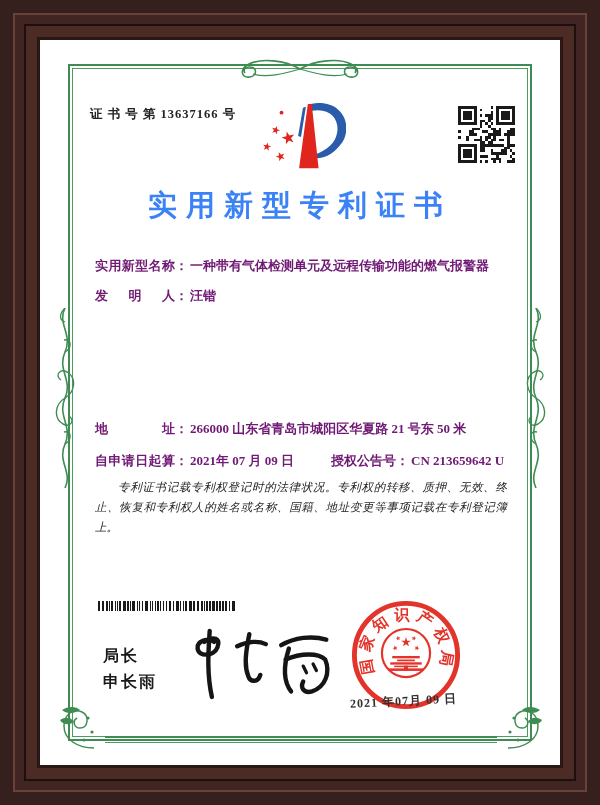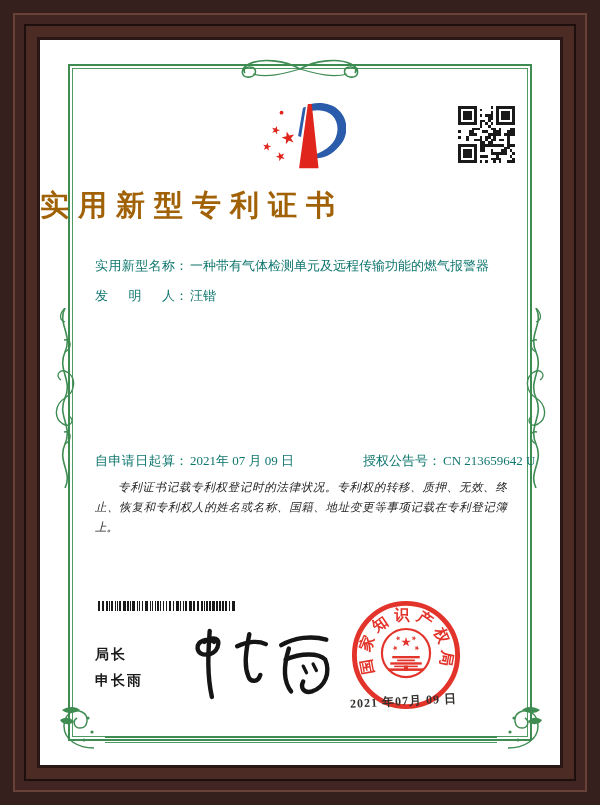--- a/index.html
+++ b/index.html
@@ -15,31 +15,31 @@
   .f6{inset:37px;border:3px solid #2a1614;}
   
   .page{inset:40px;background:#ffffff;}
   .green-frame{left:28px;top:24px;right:28px;bottom:24px;border:2px solid #3f8c53;}
   .green-frame::after{content:"";position:absolute;inset:2px;border:1px solid #4f9a62;}
   .orn{color:#3f8c53;}
   
   .cert-no{left:50px;top:66px;font-size:12.5px;letter-spacing:1px;color:#222;font-weight:600;}
   .logo{left:218px;top:60px;}
   .qr{left:418px;top:66px;}
-  .title{left:0;right:0;top:146px;text-align:left;font-size:29px;letter-spacing:9px;
-         color:#a16207;font-weight:600;}
-  .frow{left:55px;width:450px;font-size:13px;font-weight:400;color:#0f766e;white-space:nowrap;}
+  .title{left:0;right:0;top:146px;text-align:center;font-size:29px;letter-spacing:9px;
+         color:#3b82f6;font-weight:600;}
+  .frow{left:55px;width:450px;font-size:13px;font-weight:700;color:#701a75;white-space:nowrap;}
   .flabel{display:inline-block;width:80px;text-align:justify;text-align-last:justify;vertical-align:top;}
   .fval{margin-left:2px;}
-  .grant-right{position:absolute;left:236px;top:0;margin-left:32px;}
+  .grant-right{position:absolute;left:236px;top:0;}
   .paras{left:55px;top:437px;width:412px;font-size:11.5px;line-height:20px;color:#262626;
          font-style:italic;text-align:justify;}
   .paras p{margin:0;text-indent:2em;}
   .barcode{left:58px;top:561px;}
-  .director{left:55px;font-size:14px;font-weight:700;color:#1a1a1a;letter-spacing:2px;
+  .director{left:63px;font-size:16px;font-weight:700;color:#1a1a1a;letter-spacing:2px;
             font-family:"Liberation Sans","DejaVu Sans",sans-serif;}
   .sig{left:140px;top:585px;}
   .seal{left:309px;top:558px;}
   .seal-date{left:310px;top:653px;font-size:12px;font-weight:600;color:#33302e;
              letter-spacing:1px;transform:rotate(-3deg);white-space:nowrap;}
   .bottom-line{left:65px;top:696px;width:392px;height:4px;
                border-top:2px solid #3f8c53;border-bottom:1px solid #4f9a62;}
 </style>
 </head>
 <body>
@@ -89,20 +89,21 @@
     <use href="#sidescroll" transform="translate(20,0) scale(-1,1)"></use>
     </svg>
   <svg class="abs orn" style="left:18px;top:664px" width="40" height="46" viewBox="0 0 40 46">
       <use href="#cornerfloral"></use>
     </svg>
   <svg class="abs orn" style="left:464px;top:664px" width="40" height="46" viewBox="0 0 40 46">
     <use href="#cornerfloral" transform="translate(40,0) scale(-1,1)"></use>
     </svg>
   <div class="abs bottom-line"></div>
 
+  <div class="abs cert-no">证 书 号 第 13637166 号</div>
 
   <svg class="abs logo" width="88" height="76" viewBox="0 0 90 78">
     <path d="M54,4 C86,-2 98,26 86,44 C77,57 62,64 53,57 C61,56 74,50 79,40 C86,25 78,7 55,11 Z" fill="#2b5cab"></path>
     <polygon points="46,8 49,7 44,38 41,37" fill="#2b5cab"></polygon>
     <polygon points="51,4 55,4 62,70 42,70" fill="#e0251c"></polygon>
     <g fill="#e0251c">
       <circle cx="24" cy="13" r="2"></circle>
       <use href="#star" transform="translate(18,31) scale(4.5) rotate(18)"></use>
       <use href="#star" transform="translate(31,39) scale(7) rotate(-14)"></use>
       <use href="#star" transform="translate(9,48) scale(4.5) rotate(10)"></use>
@@ -239,20 +240,23 @@
     </svg>
 
   <div class="abs title">实用新型专利证书</div>
 
   <div class="abs frow" style="top:217px">
     <span class="flabel">实用新型名称</span><span>：</span><span class="fval">一种带有气体检测单元及远程传输功能的燃气报警器</span>
   </div>
   <div class="abs frow" style="top:247px">
     <span class="flabel">发明人</span><span>：</span><span class="fval">汪锴</span>
   </div>
+  <div class="abs frow" style="top:380px">
+    <span class="flabel">地址</span><span>：</span><span class="fval">266000 山东省青岛市城阳区华夏路 21 号东 50 米</span>
+  </div>
   <div class="abs frow" style="top:412px">
     <span class="flabel">自申请日起算</span><span>：</span><span class="fval">2021年 07 月 09 日</span>
     <span class="grant-right">
       <span>授权公告号</span><span>：</span><span class="fval">CN 213659642 U</span>
     </span>
   </div>
 
   <div class="abs paras">
     <p>专利证书记载专利权登记时的法律状况。专利权的转移、质押、无效、终止、恢复和专利权人的姓名或名称、国籍、地址变更等事项记载在专利登记簿上。</p>
   </div>

